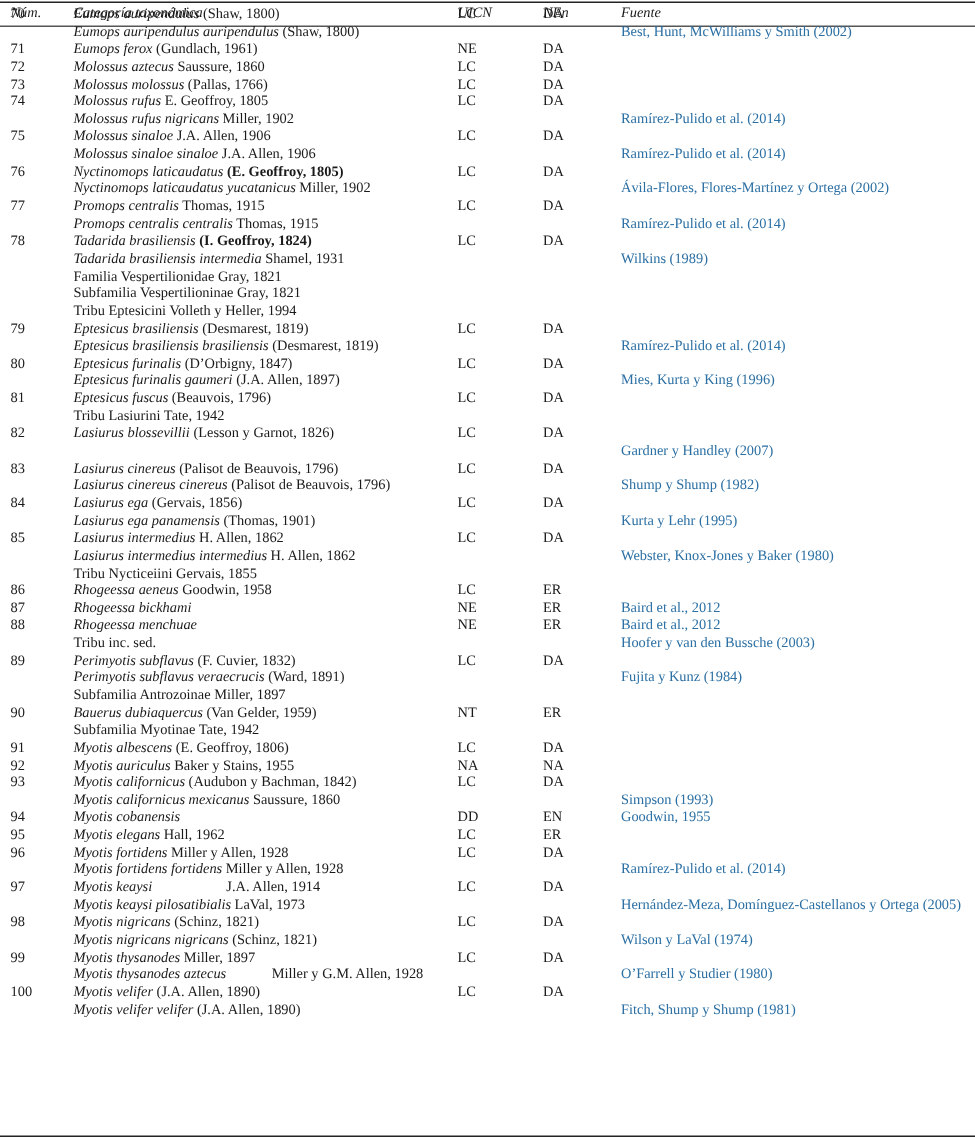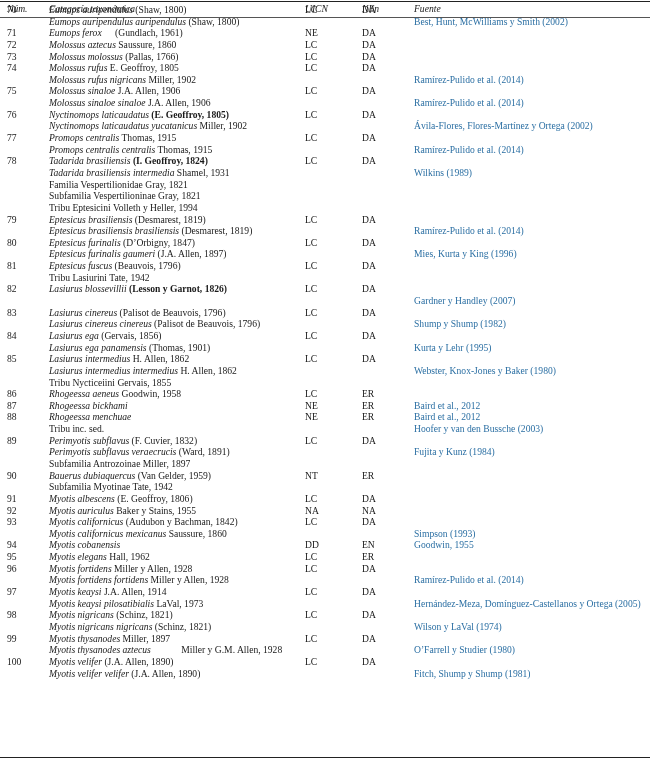--- a/index.html
+++ b/index.html
@@ -47,21 +47,21 @@
       </div>
       <div class="row">
         <span class="cell c-num"></span>
         <span class="cell c-cat"><span class="sp">Eumops auripendulus auripendulus</span><span style="white-space: pre;"> (Shaw, 1800)</span></span>
         <span class="cell c-uicn"></span>
         <span class="cell c-nen"></span>
         <span class="cell c-src">Best, Hunt, McWilliams y Smith (2002)</span>
       </div>
       <div class="row">
         <span class="cell c-num">71</span>
-        <span class="cell c-cat"><span class="sp">Eumops ferox</span><span style="white-space: pre; margin-left: 11px;"> (Gundlach, 1961)</span></span>
+        <span class="cell c-cat"><span class="sp">Eumops ferox</span><span style="white-space: pre;"> (Gundlach, 1961)</span></span>
         <span class="cell c-uicn">NE</span>
         <span class="cell c-nen">DA</span>
         <span class="cell c-src"></span>
       </div>
       <div class="row">
         <span class="cell c-num">72</span>
         <span class="cell c-cat"><span class="sp">Molossus aztecus</span><span style="white-space: pre;"> Saussure, 1860</span></span>
         <span class="cell c-uicn">LC</span>
         <span class="cell c-nen">DA</span>
         <span class="cell c-src"></span>
@@ -201,21 +201,21 @@
       </div>
       <div class="row">
         <span class="cell c-num"></span>
         <span class="cell c-cat"><span class="sp"></span><span style="white-space: pre;">Tribu Lasiurini Tate, 1942</span></span>
         <span class="cell c-uicn"></span>
         <span class="cell c-nen"></span>
         <span class="cell c-src"></span>
       </div>
       <div class="row">
         <span class="cell c-num">82</span>
-        <span class="cell c-cat"><span class="sp">Lasiurus blossevillii</span><span style="white-space: pre; font-weight: bold;"> (Lesson y Garnot, 1826)</span></span>
+        <span class="cell c-cat"><span class="sp">Lasiurus blossevillii</span><span style="white-space: pre;"> (Lesson y Garnot, 1826)</span></span>
         <span class="cell c-uicn">LC</span>
         <span class="cell c-nen">DA</span>
         <span class="cell c-src"></span>
       </div>
       <div class="row">
         <span class="cell c-num"></span>
         <span class="cell c-uicn"></span>
         <span class="cell c-nen"></span>
         <span class="cell c-src">Gardner y Handley (2007)</span>
       </div>
@@ -382,21 +382,21 @@
       </div>
       <div class="row">
         <span class="cell c-num"></span>
         <span class="cell c-cat"><span class="sp">Myotis fortidens fortidens</span><span style="white-space: pre;"> Miller y Allen, 1928</span></span>
         <span class="cell c-uicn"></span>
         <span class="cell c-nen"></span>
         <span class="cell c-src">Ramírez-Pulido et al. (2014)</span>
       </div>
       <div class="row">
         <span class="cell c-num">97</span>
-        <span class="cell c-cat"><span class="sp">Myotis keaysi</span><span style="white-space: pre;"> J.A. Allen, 1914</span></span>
+        <span class="cell c-cat"><span class="sp">Myotis keaysi</span><span style="white-space: pre; padding-left: 47px;"> J.A. Allen, 1914</span></span>
         <span class="cell c-uicn">LC</span>
         <span class="cell c-nen">DA</span>
         <span class="cell c-src"></span>
       </div>
       <div class="row">
         <span class="cell c-num"></span>
         <span class="cell c-cat"><span class="sp">Myotis keaysi pilosatibialis</span><span style="white-space: pre;"> LaVal, 1973</span></span>
         <span class="cell c-uicn"></span>
         <span class="cell c-nen"></span>
         <span class="cell c-src">Hernández-Meza, Domínguez-Castellanos y Ortega (2005)</span>

